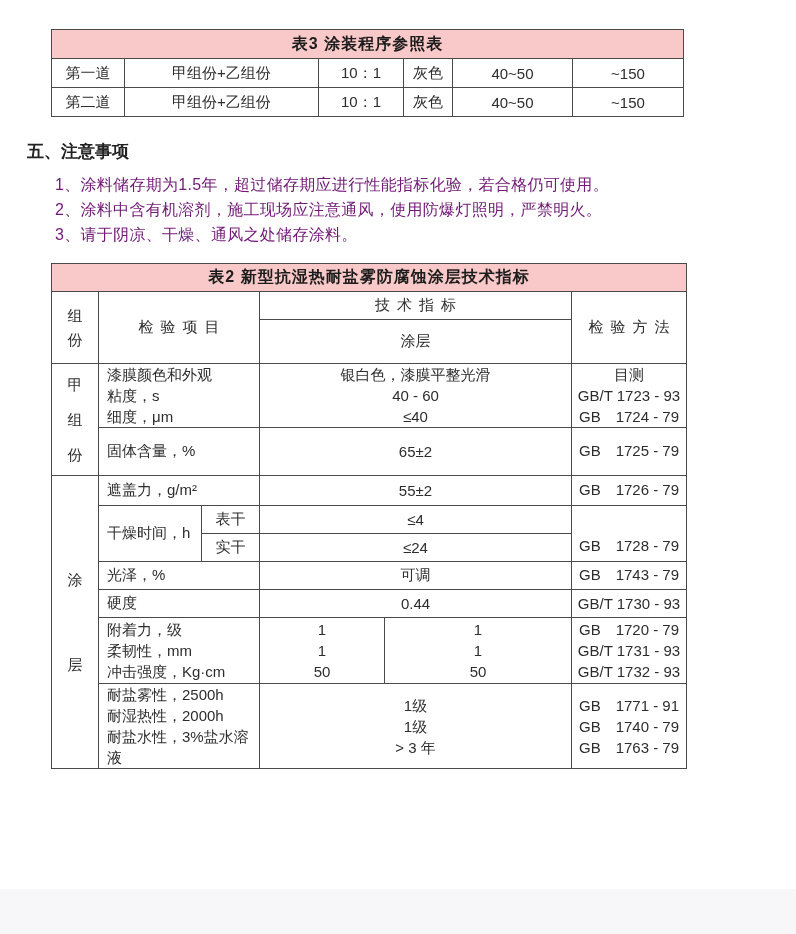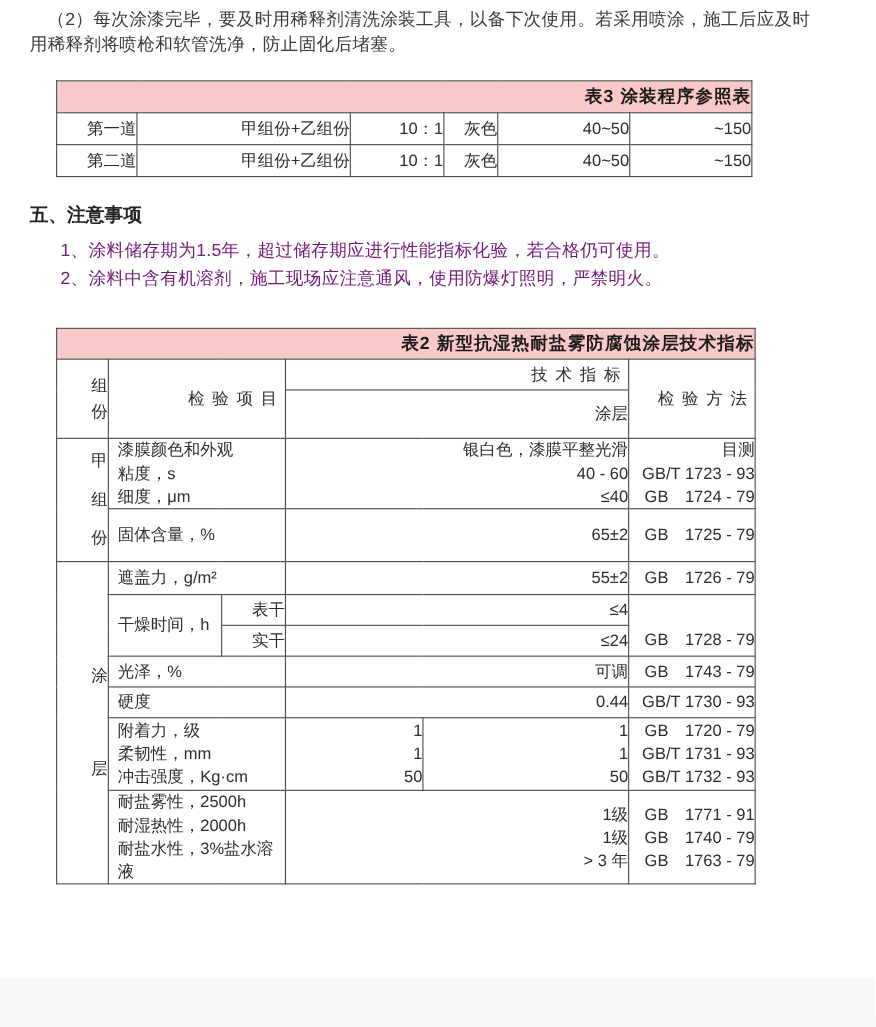--- a/index.html
+++ b/index.html
@@ -8,21 +8,21 @@
     font-family:"Liberation Sans","DejaVu Sans",sans-serif;color:#333333;
   }
   .content{padding:8px 24px 0 27px;}
   .intro{
     font-size:16px;line-height:22px;margin:0;color:#3a3a3a;
     text-indent:16px;letter-spacing:0.3px;width:726px;
   }
   
   table{border-collapse:collapse;table-layout:fixed;margin-left:24px;}
   td{
-    border:1px solid #4a4a4a;text-align:right;vertical-align:middle;
+    border:1px solid #4a4a4a;text-align:center;vertical-align:middle;
     font-size:15px;color:#2d2d2d;padding:0;overflow:hidden;
   }
   .t-title{
     background:#f8c9c8;font-weight:bold;font-size:16px;color:#1c1c1c;
     letter-spacing:1px;
   }
   .pre{white-space:pre-line;}
   .left{text-align:left;padding-left:8px;}
   .lh21{line-height:21px;}
   .ls{letter-spacing:7px;padding-left:7px;}
@@ -33,32 +33,31 @@
   
   .sec-heading{
     font-size:17px;font-weight:bold;color:#222222;
     margin:23px 0 8px 0;line-height:24px;
   }
   .note{
     font-size:16px;line-height:25px;color:#701a75;
     margin-left:28px;letter-spacing:0.3px;
   }
   .t3{margin-top:21px;width:632px;}
-  .t2{margin-top:32px;width:635px;}
+  .t2{margin-top:16px;width:635px;}
   .footer-band{
     position:absolute;left:0;bottom:0;width:796px;height:45px;background:#f7f6f8;
   }
 </style>
 </head>
 <body>
 
 <div class="page">
   <div class="content">
 
-    <p class="intro">（2）每次涂漆完毕，要及时用稀释剂清洗涂装工具，以备下次使用。若采用喷涂，施工后应及时用稀释剂将喷枪和软管洗净，防止固化后堵塞。</p>
 
     <table class="t3">
       <colgroup>
         <col style="width:73px">
           <col style="width:194px">
           <col style="width:85px">
         <col style="width:49px">
           <col style="width:120px">
           <col style="width:111px">
       </colgroup>
@@ -81,20 +80,21 @@
         <td>灰色</td>
         <td>40~50</td>
         <td>~150</td>
       </tr>
     </tbody>
       </table>
 
     <div class="sec-heading">五、注意事项</div>
     <div class="note">1、涂料储存期为1.5年，超过储存期应进行性能指标化验，若合格仍可使用。</div>
     <div class="note">2、涂料中含有机溶剂，施工现场应注意通风，使用防爆灯照明，严禁明火。</div>
+    <div class="note">3、请于阴凉、干燥、通风之处储存涂料。</div>
 
     <table class="t2">
       <colgroup>
         <col style="width:47px">
           <col style="width:103px">
           <col style="width:58px">
         <col style="width:125px">
           <col style="width:187px">
           <col style="width:115px">
       </colgroup>

